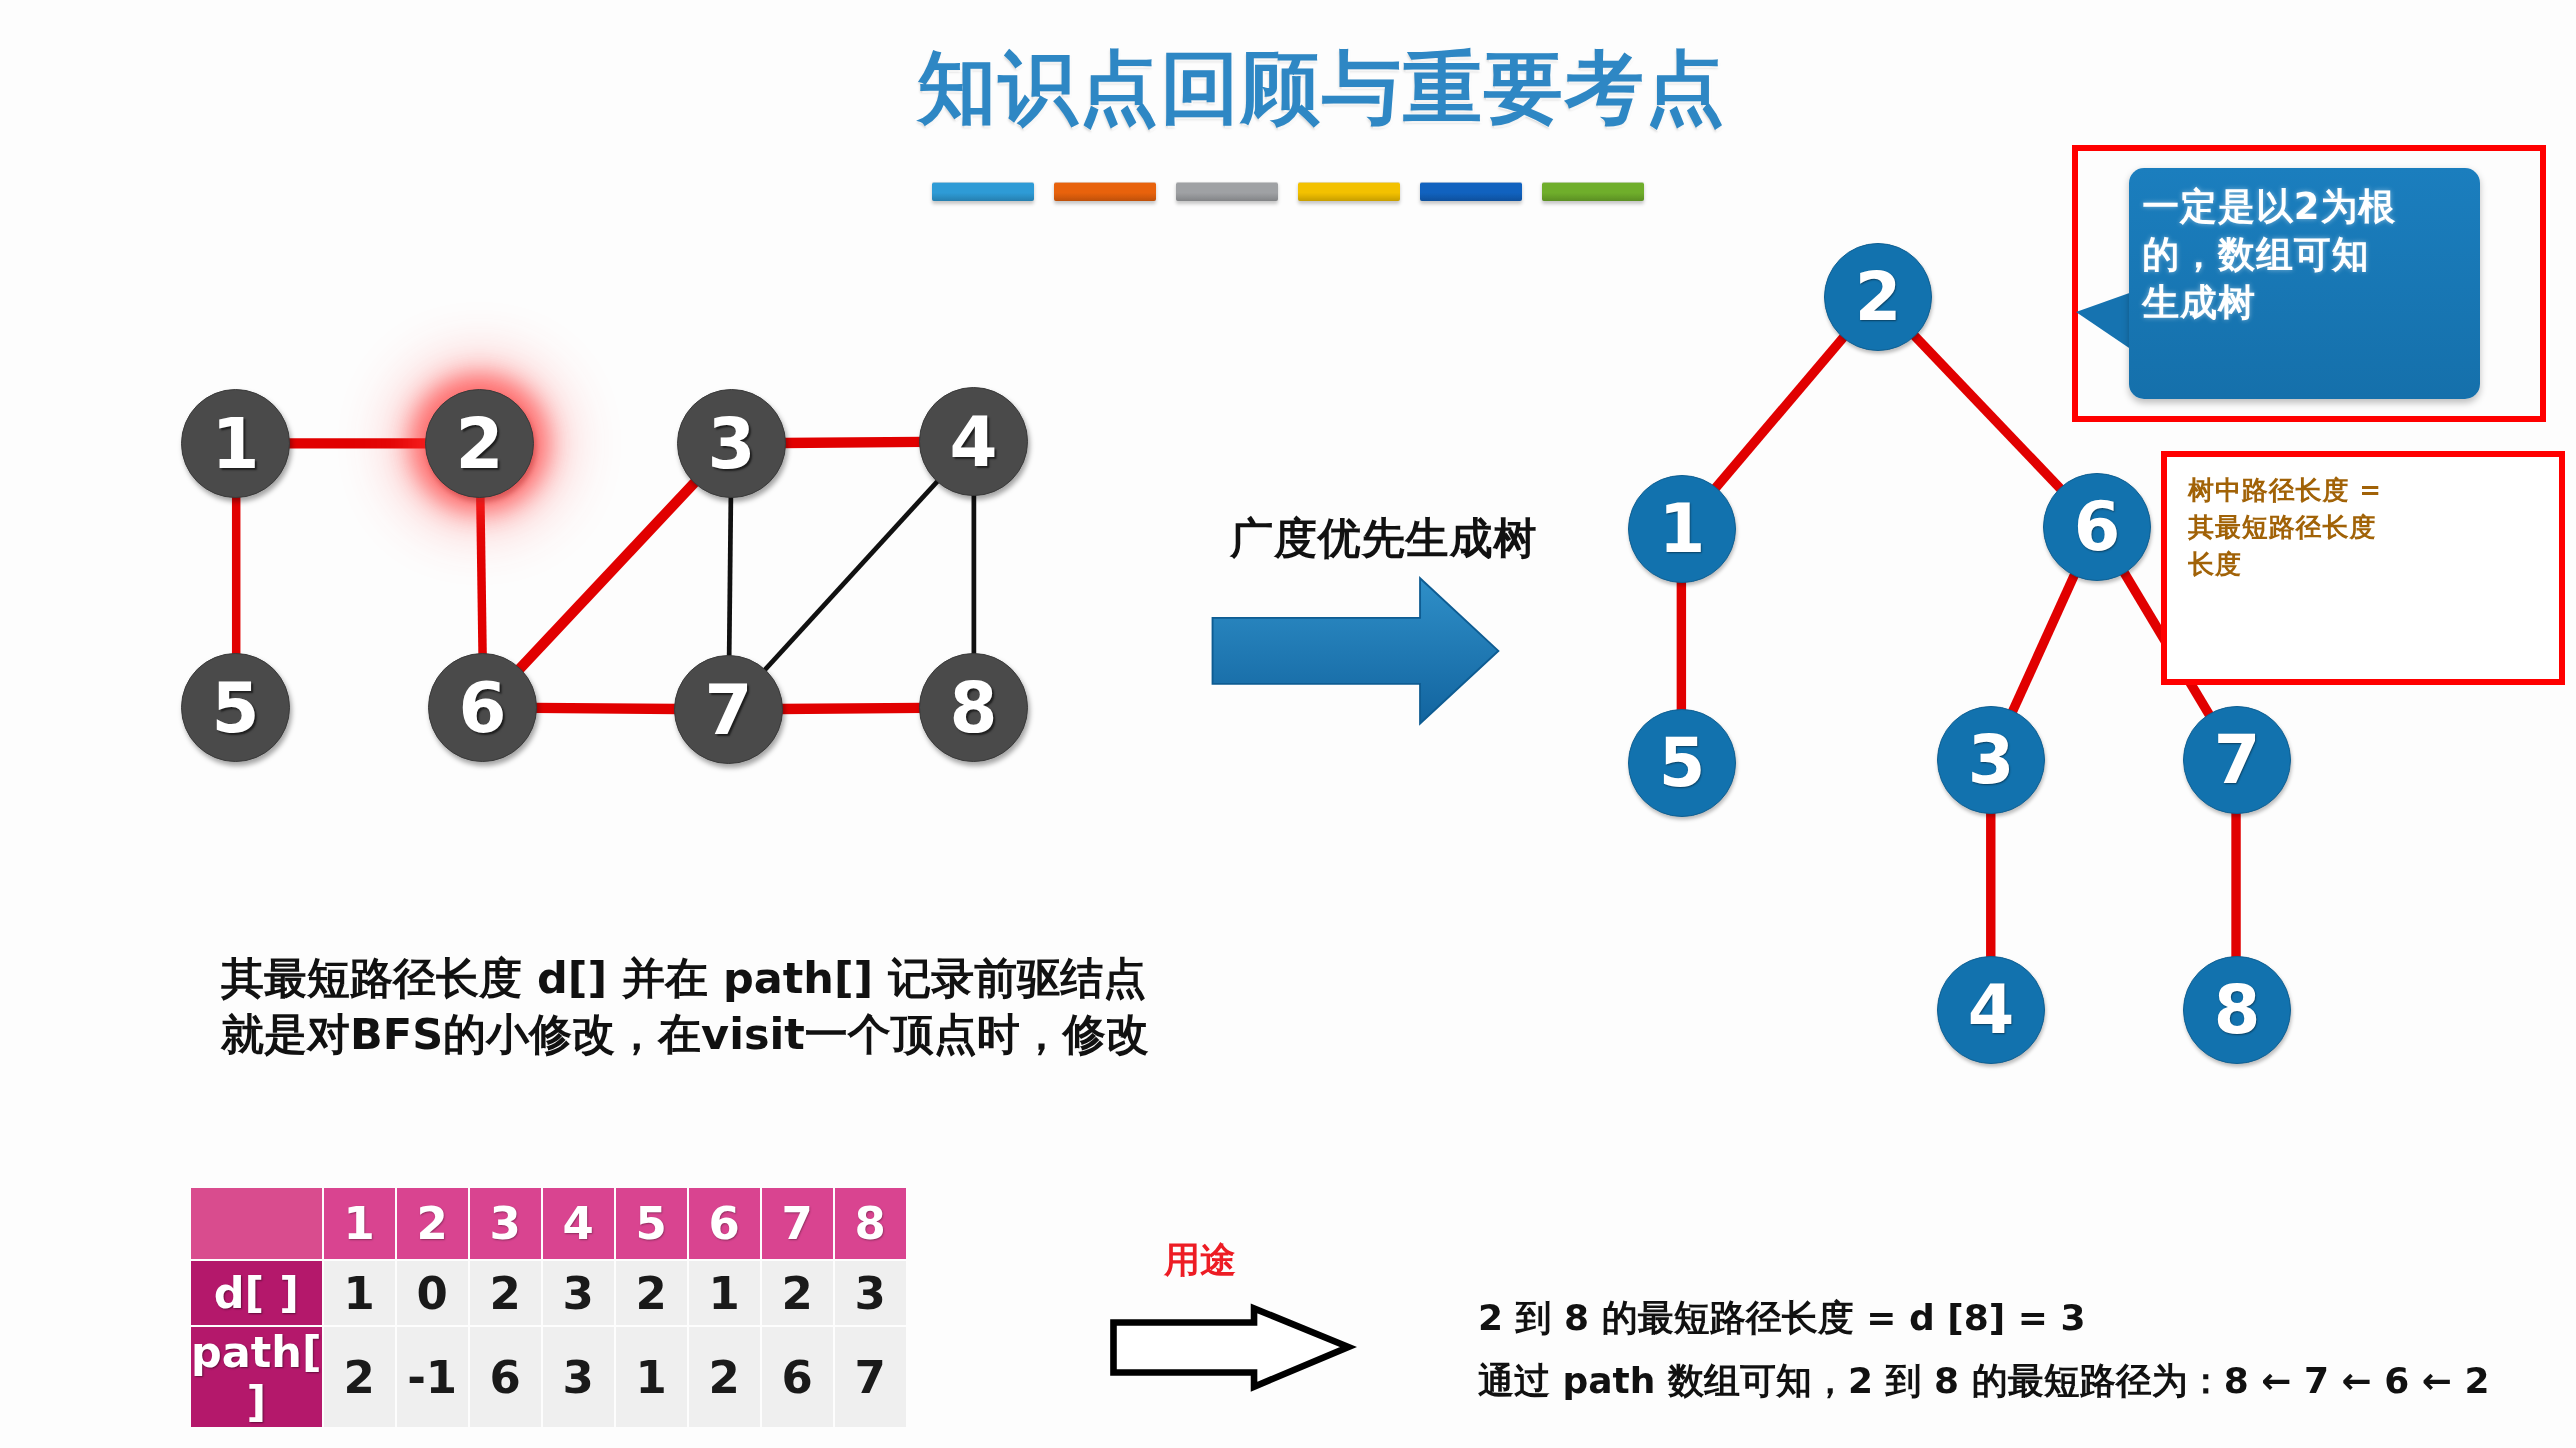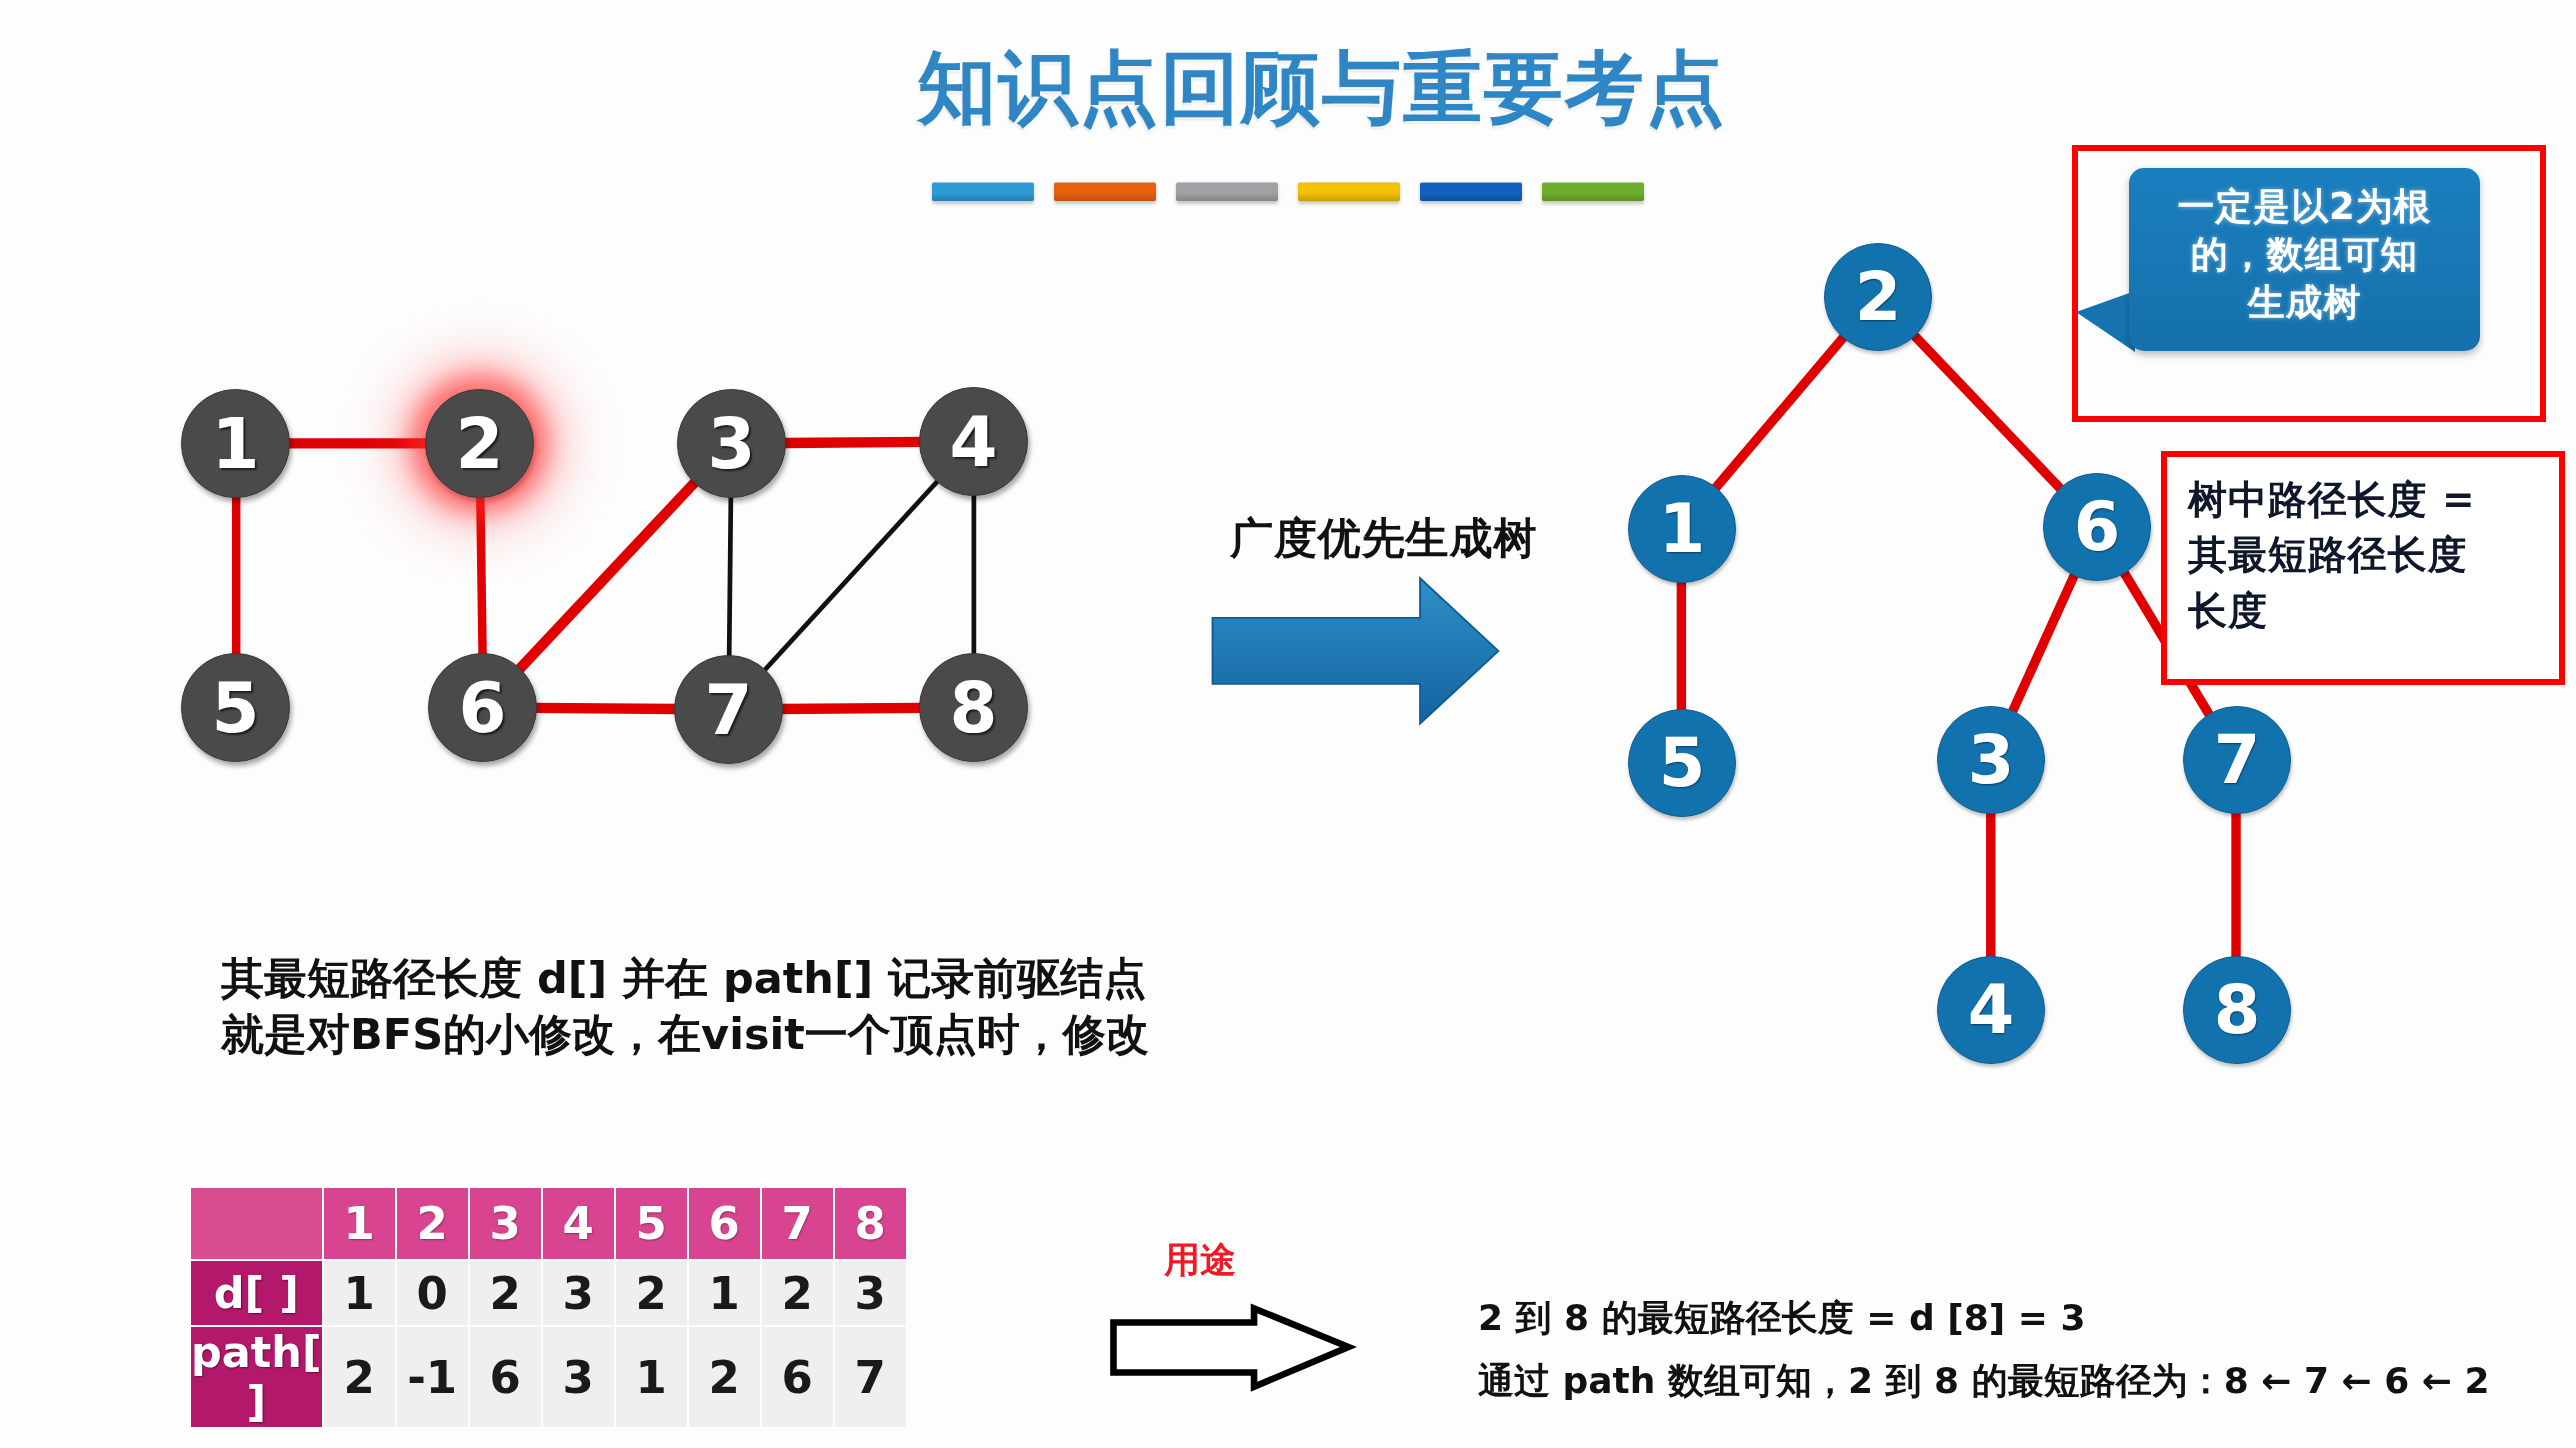--- a/index.html
+++ b/index.html
@@ -59,38 +59,38 @@
     left: 1444px; top: 1286px; width: 1113px;
     font-size: 36px; font-weight: bold; color:#111;
     line-height: 1.75;
   }
 
   
   .red-note {
     position:absolute; left: 2161px; top: 451px; width: 404px; height: 234px;
     border: 6.6px solid #FF0000; background: #ffffff;
     padding: 15px 13.2px 0 21px;
-    font-size: 39px; font-weight: bold; color:#0f172a; line-height:1.42;
+    font-size: 26px; font-weight: bold; color:#a16207; line-height:1.42;
     letter-spacing: 0.9px;
   }
 
   
   .red-frame {
     position:absolute; left: 2072px; top: 145px; width: 474px; height: 277px;
     border: 6.6px solid #FF0000; background: transparent;
   }
 
   
   .callout {
-    position:absolute; left: 2129px; top: 168px; width: 351px; height: 183px;
+    position:absolute; left: 2129px; top: 168px; width: 351px; height: 231px;
     background: linear-gradient(180deg,#1B7EBE 0%, #1570AB 100%);
     border-radius: 15px;
     box-shadow: 0 3.8px 7.5px rgba(0,0,0,0.25);
     color:#ffffff; font-size: 37px; font-weight: 600;
-    line-height: 1.30; text-align:center;
+    line-height: 1.30; text-align:left;
     padding: 15px 13.2px 0 13.2px;
     text-shadow: 0 0 5.7px rgba(255,255,255,0.45);
     letter-spacing:0.9px;
   }
   .callout-tail {
     position:absolute; left: 2076px; top: 291px;
     width: 0; height: 0;
     border-top: 21px solid transparent;
     border-bottom: 40px solid transparent;
     border-right: 59px solid #1673B0;

